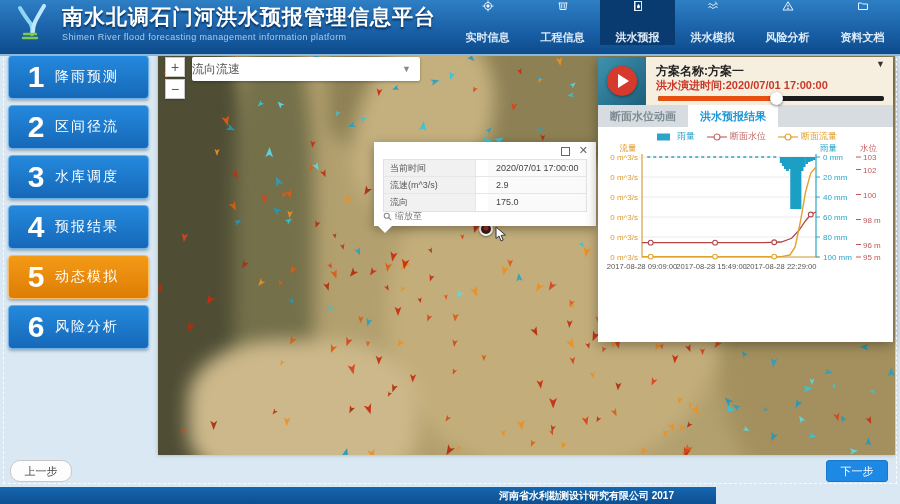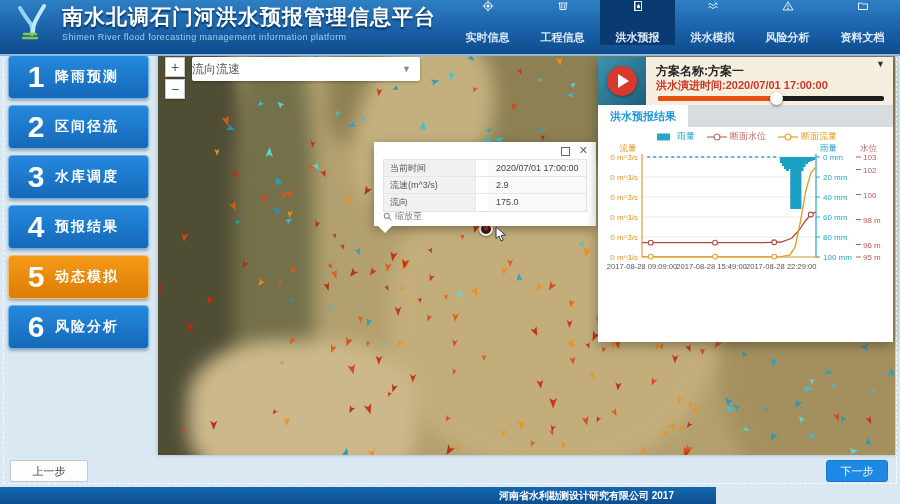--- a/index.html
+++ b/index.html
@@ -21,21 +21,21 @@
   .nav-item.active { background:#0a3b70; }
   .nav-item svg { width:18px; height:18px; }
   .nav-label { color:#ddeaf7; font-size:11px; font-weight:bold; }
 
   
   .step { position:absolute; left:8px; width:141px; height:44px; border-radius:4px;
     background:linear-gradient(180deg,#2489dd,#1668b8); border:1px solid #6cb0e4;
     box-shadow:0 2px 3px rgba(0,30,60,.3); display:flex; align-items:center; cursor:pointer; z-index:5; }
   .step.active { background:linear-gradient(180deg,#f39a16,#dd7d05); border-color:#f8bd62; }
   .step-num { color:#fff; font-size:30px; font-weight:bold; width:38px; text-align:center; margin-left:8px; }
-  .step-label { color:#fff; font-size:14px; font-weight:bold; letter-spacing:2px; }
+  .step-label { color:#fff; font-size:14px; font-weight:normal; letter-spacing:2px; }
 
   
   .map { position:absolute; left:158px; top:50px; width:737px; height:405px; overflow:hidden;
     background:#b3a06f; z-index:1; box-shadow:0 0 4px rgba(0,0,0,.25); }
   .map .patch { position:absolute; filter:blur(9px); }
   .t1 { left:-50px; top:-40px; width:150px; height:490px; background:#4f4e35; border-radius:30% 45% 40% 30%; }
   .t2 { left:76px; top:-30px; width:80px; height:470px; background:#74704a; border-radius:40%; }
   .t3 { left:170px; top:-40px; width:600px; height:160px; background:#8d8054; border-radius:30%; }
   .t4 { left:230px; top:110px; width:330px; height:310px; background:#c3ae7b; border-radius:45%; }
   .t5 { left:30px; top:290px; width:230px; height:150px; background:#ccb88a; border-radius:40%; }
@@ -100,22 +100,22 @@
   .tabs { display:flex; height:22px; background:#d6dcdf; }
   .tab { width:90px; text-align:center; line-height:22px; font-size:11px; font-weight:bold;
     color:#7c8a92; cursor:pointer; }
   .tab.active { background:#fff; color:#1f98d8; }
 
   .chart-wrap { position:relative; height:163px; background:#fff;text-align:right; }
   .legend { display:flex; justify-content:center; align-items:center; gap:12px; height:16px; padding-top:3px; }
   .legend .li { display:flex; align-items:center; gap:3px; font-size:9px; }
 
   
-  .prev-btn { position:absolute; left:10px; top:460px; width:78px; height:22px; background:#fdfdfd;
-    border:1px solid #c8c8c8; border-radius:2px; color:#444; font-size:11px; cursor:pointer; z-index:20; }
+  .prev-btn { position:absolute; left:10px; top:460px; width:62px; height:22px; background:#fdfdfd;
+    border:1px solid #c8c8c8; border-radius:10px; color:#444; font-size:11px; cursor:pointer; z-index:20; }
   .next-btn { position:absolute; right:12px; top:460px; width:62px; height:22px; background:#1e88e5;
     border:1px solid #1a78cc; border-radius:3px; color:#fff; font-size:11px; cursor:pointer; z-index:20; }
   .footer { position:absolute; left:0; top:487px; width:716px; height:17px;
     background:linear-gradient(180deg,#1467b0,#0e4f90); z-index:20; }
   .footer .copy { position:absolute; right:42px; top:2px; color:#fff; font-size:10px; font-weight:bold; }
   .frame { position:absolute; left:3px; top:48px; width:894px; height:436px;
     border:1px dashed rgba(255,255,255,.85); pointer-events:none; z-index:25; }
 </style>
 </head>
 <body>
@@ -556,20 +556,21 @@
     </div>
     <div class="p-title">方案名称:方案一</div>
     <div class="p-time">洪水演进时间:2020/07/01 17:00:00</div>
     <div class="p-chev">▼</div>
     <div class="slider">
       <div class="slider-fill" style="width: 52%;"></div>
       <div class="slider-handle" style="left: calc(52% - 6px);"></div>
     </div>
   </div>
   <div class="tabs">
+    <div class="tab">断面水位动画</div>
     <div class="tab active">洪水预报结果</div>
   </div>
   <div class="chart-wrap">
     <div class="legend" id="legend">
         <span class="li">
           <svg width="20" height="10">
             <rect x="3" y="1.5" width="13" height="7" fill="#2aa4c8"></rect>
           </svg>
           <span style="color: rgb(42, 164, 200);">雨量</span>
         </span>

